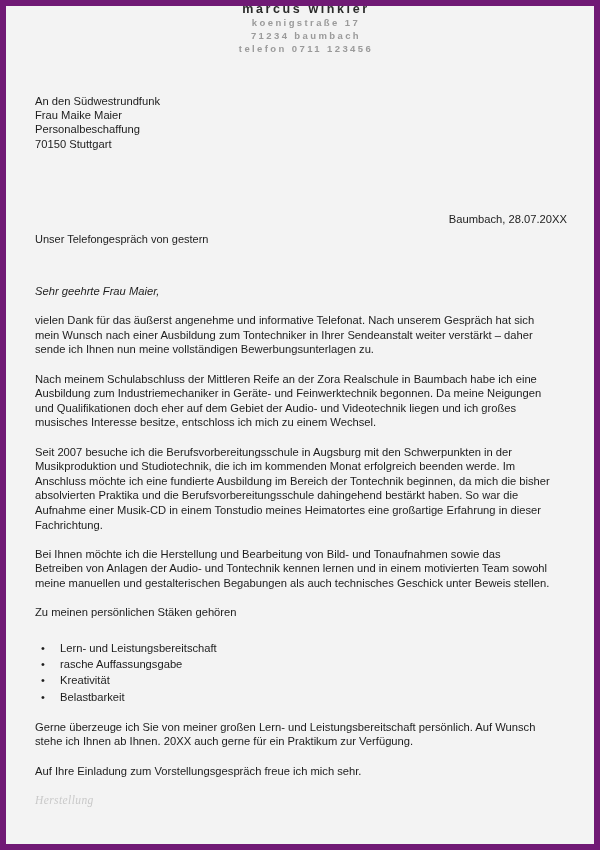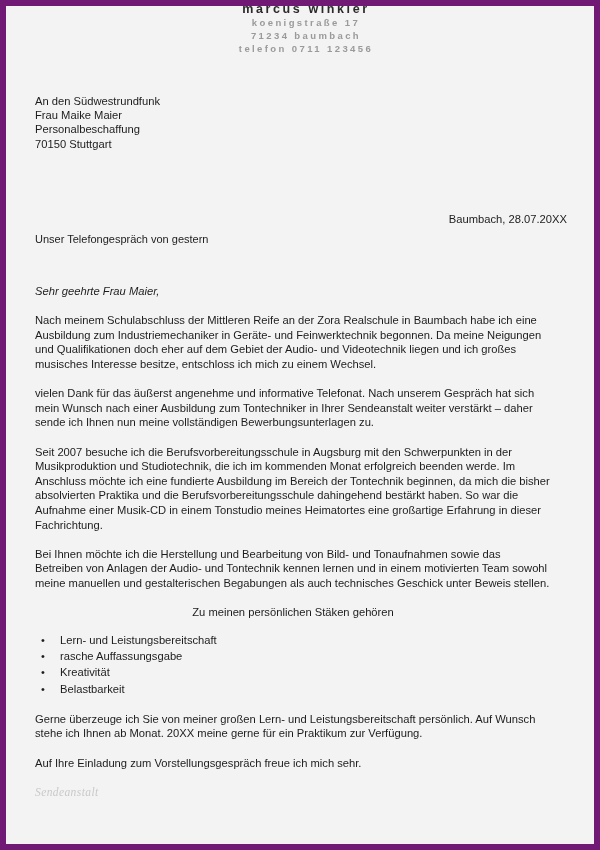--- a/index.html
+++ b/index.html
@@ -93,21 +93,21 @@
     position: absolute;
     left: 29px;
     top: 278px;
     width: 516px;
     font-size: 11.2px;
     color: #1c1c1c;
     line-height: 14.6px;
   }
   .salutation { margin: 0 0 14.6px 0; font-style: italic; }
   .para { margin: 0 0 14.6px 0; }
-  .para-tight { margin: 0 0 12px 0; text-align: center; }
+  .para-tight { margin: 0 0 20px 0; }
 
   ul.strengths {
     list-style: none;
     margin: 0 0 14.6px 0;
     padding: 0;
   }
   ul.strengths li {
     position: relative;
     padding-left: 25px;
     line-height: 16.4px;
@@ -153,22 +153,22 @@
   </div>
 
   <div class="date-line">Baumbach, 28.07.20XX</div>
 
   <div class="subject">
     <div class="subject-sub">Unser Telefongespräch von gestern</div>
   </div>
 
   <div class="body-block">
     <p class="salutation">Sehr geehrte Frau Maier,</p>
+    <p class="para">vielen Dank für das äußerst angenehme und informative Telefonat. Nach unserem Gespräch hat sich mein Wunsch nach einer Ausbildung zum Tontechniker in Ihrer Sendeanstalt weiter verstärkt – daher sende ich Ihnen nun meine vollständigen Bewerbungsunterlagen zu.</p>
     <p class="para">Nach meinem Schulabschluss der Mittleren Reife an der Zora Realschule in Baumbach habe ich eine Ausbildung zum Industriemechaniker in Geräte- und Feinwerktechnik begonnen. Da meine Neigungen und Qualifikationen doch eher auf dem Gebiet der Audio- und Videotechnik liegen und ich großes musisches Interesse besitze, entschloss ich mich zu einem Wechsel.</p>
-    <p class="para">vielen Dank für das äußerst angenehme und informative Telefonat. Nach unserem Gespräch hat sich mein Wunsch nach einer Ausbildung zum Tontechniker in Ihrer Sendeanstalt weiter verstärkt – daher sende ich Ihnen nun meine vollständigen Bewerbungsunterlagen zu.</p>
     <p class="para">Seit 2007 besuche ich die Berufsvorbereitungsschule in Augsburg mit den Schwerpunkten in der Musikproduktion und Studiotechnik, die ich im kommenden Monat erfolgreich beenden werde. Im Anschluss möchte ich eine fundierte Ausbildung im Bereich der Tontechnik beginnen, da mich die bisher absolvierten Praktika und die Berufsvorbereitungsschule dahingehend bestärkt haben. So war die Aufnahme einer Musik-CD in einem Tonstudio meines Heimatortes eine großartige Erfahrung in dieser Fachrichtung.</p>
     <p class="para">Bei Ihnen möchte ich die Herstellung und Bearbeitung von Bild- und Tonaufnahmen sowie das Betreiben von Anlagen der Audio- und Tontechnik kennen lernen und in einem motivierten Team sowohl meine manuellen und gestalterischen Begabungen als auch technisches Geschick unter Beweis stellen.</p>
 
     <p class="para-tight">Zu meinen persönlichen Stäken gehören</p>
     <ul class="strengths">
       <li>
         <span class="bullet">•</span>
         <span>Lern- und Leistungsbereitschaft</span>
       </li>
       <li>
@@ -178,18 +178,18 @@
       <li>
         <span class="bullet">•</span>
         <span>Kreativität</span>
       </li>
       <li>
         <span class="bullet">•</span>
         <span>Belastbarkeit</span>
       </li>
     </ul>
 
-    <p class="para">Gerne überzeuge ich Sie von meiner großen Lern- und Leistungsbereitschaft persönlich. Auf Wunsch stehe ich Ihnen ab Monat. 20XX meine gerne für ein Praktikum zur Verfügung.</p>
+    <p class="para">Gerne überzeuge ich Sie von meiner großen Lern- und Leistungsbereitschaft persönlich. Auf Wunsch stehe ich Ihnen ab Ihnen. 20XX auch gerne für ein Praktikum zur Verfügung.</p>
     <p class="para">Auf Ihre Einladung zum Vorstellungsgespräch freue ich mich sehr.</p>
-    <p class="signature">Sendeanstalt</p>
+    <p class="signature">Herstellung</p>
   </div>
 
 </div>
 
 </body></html>

